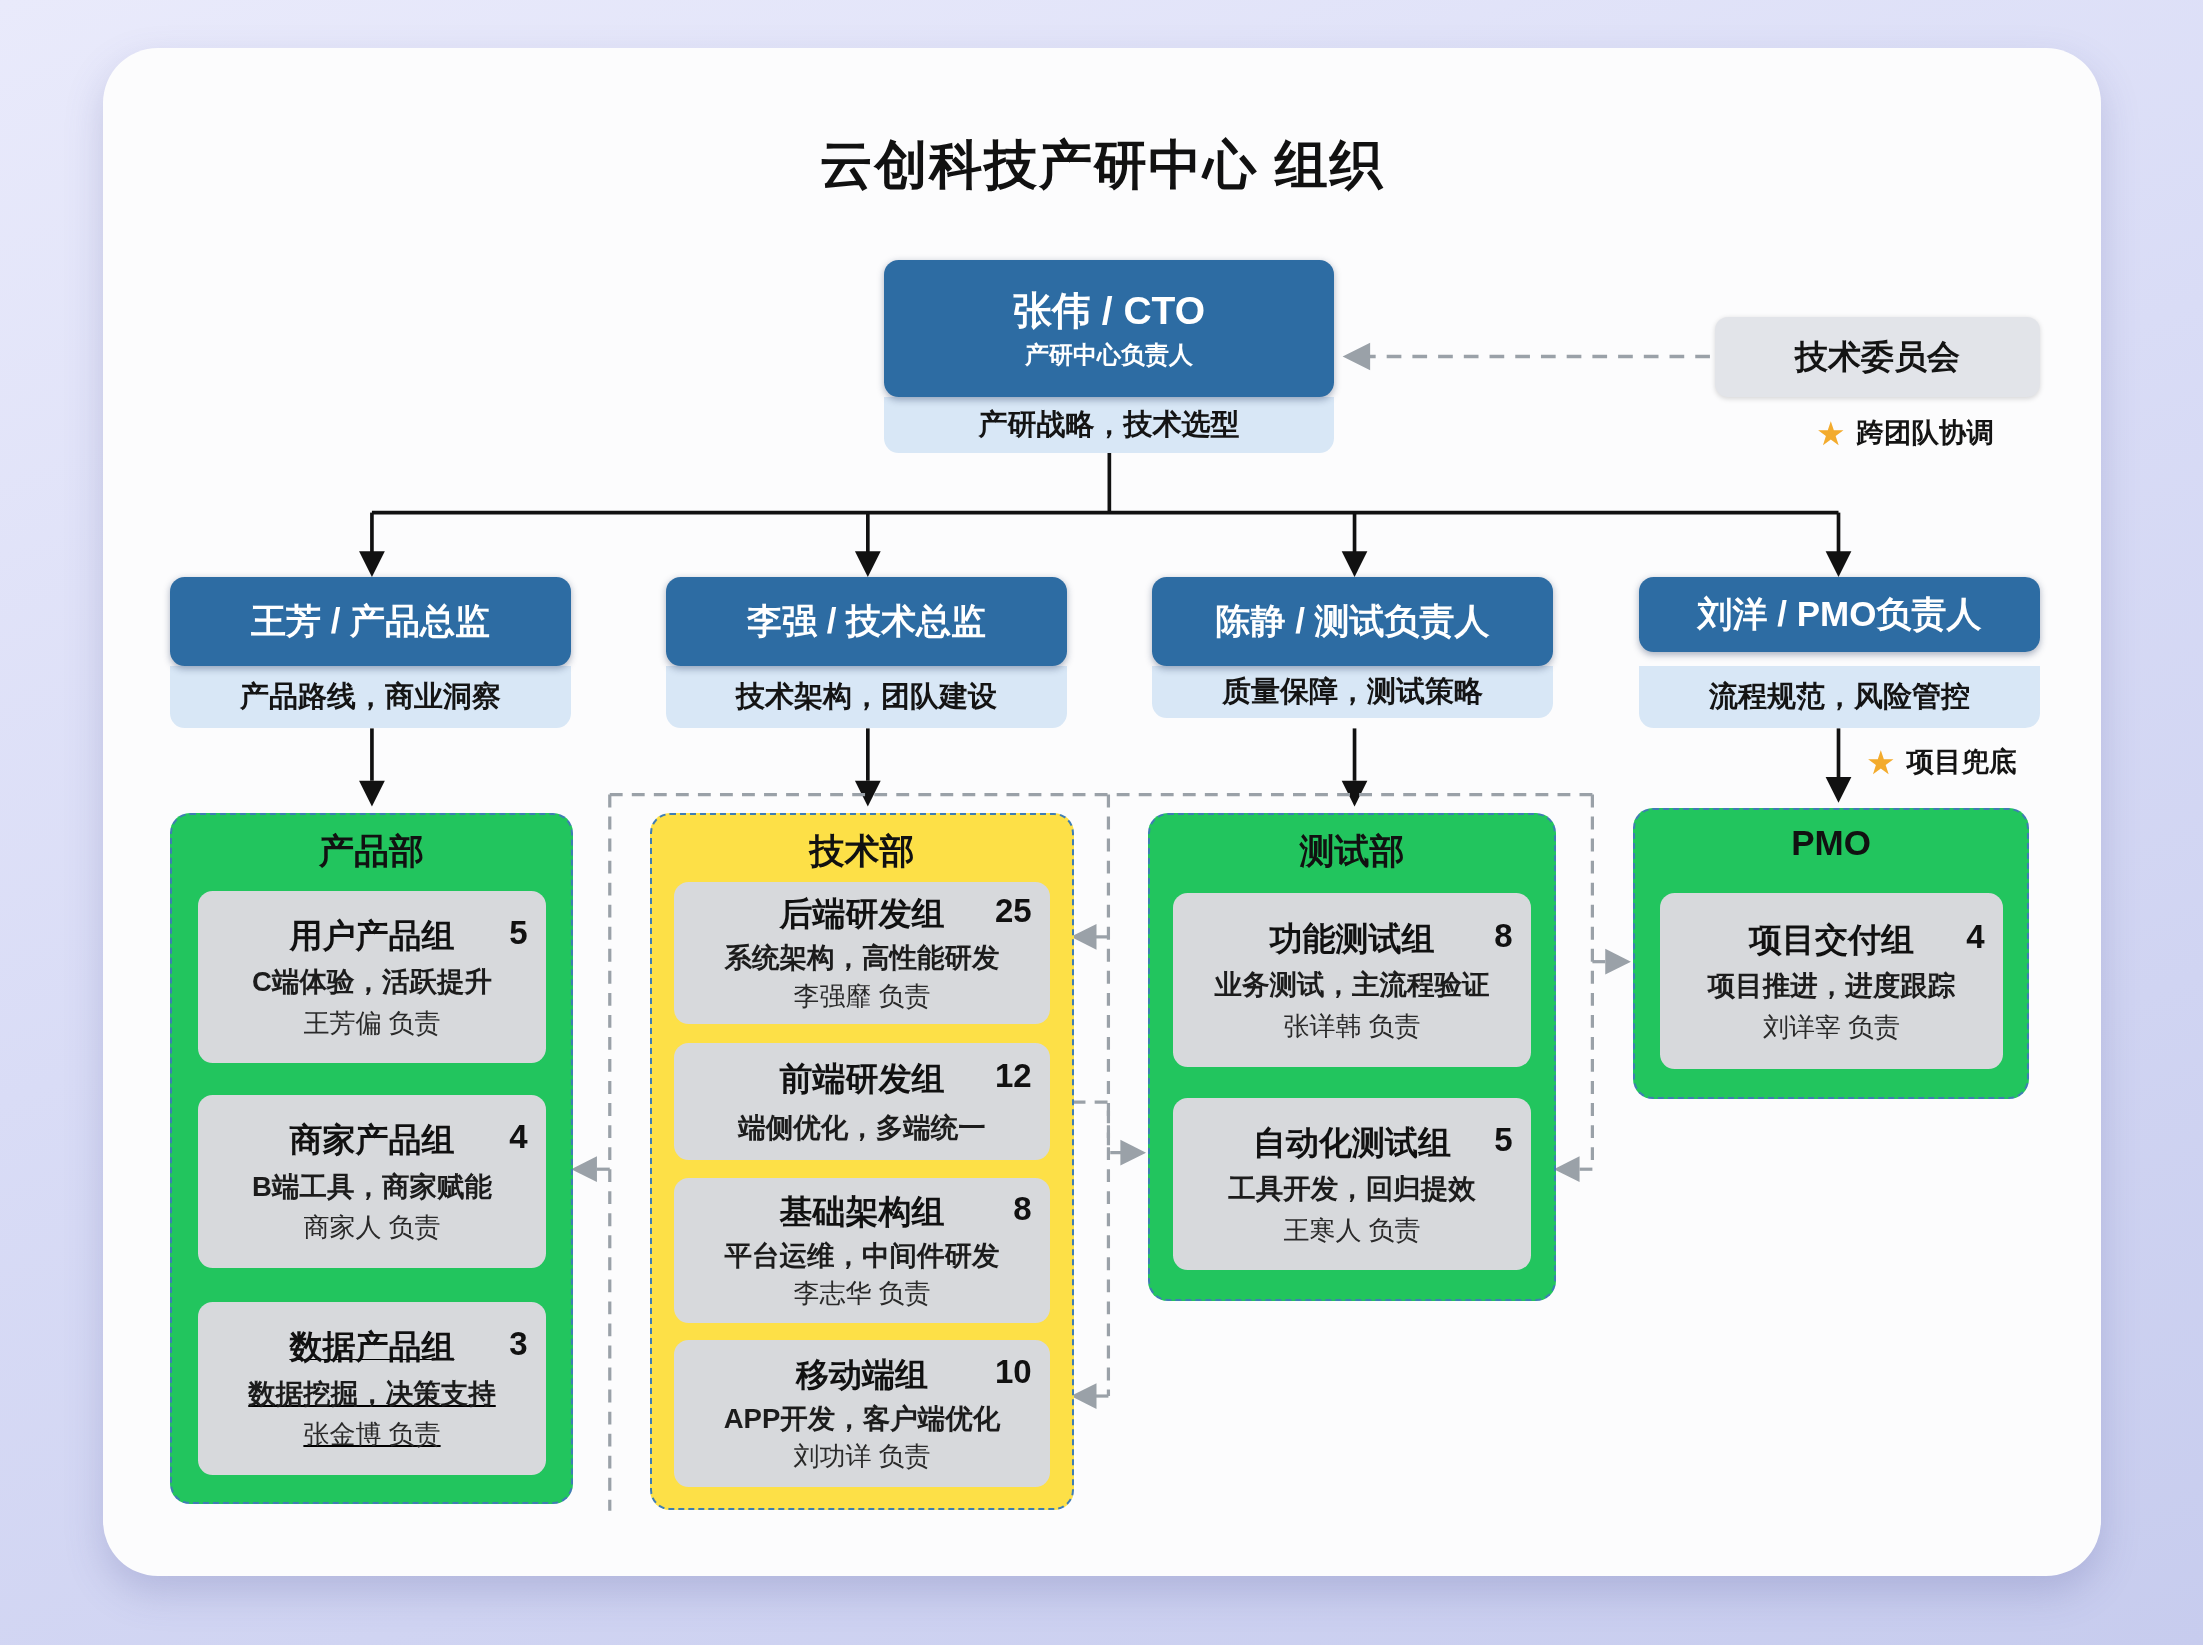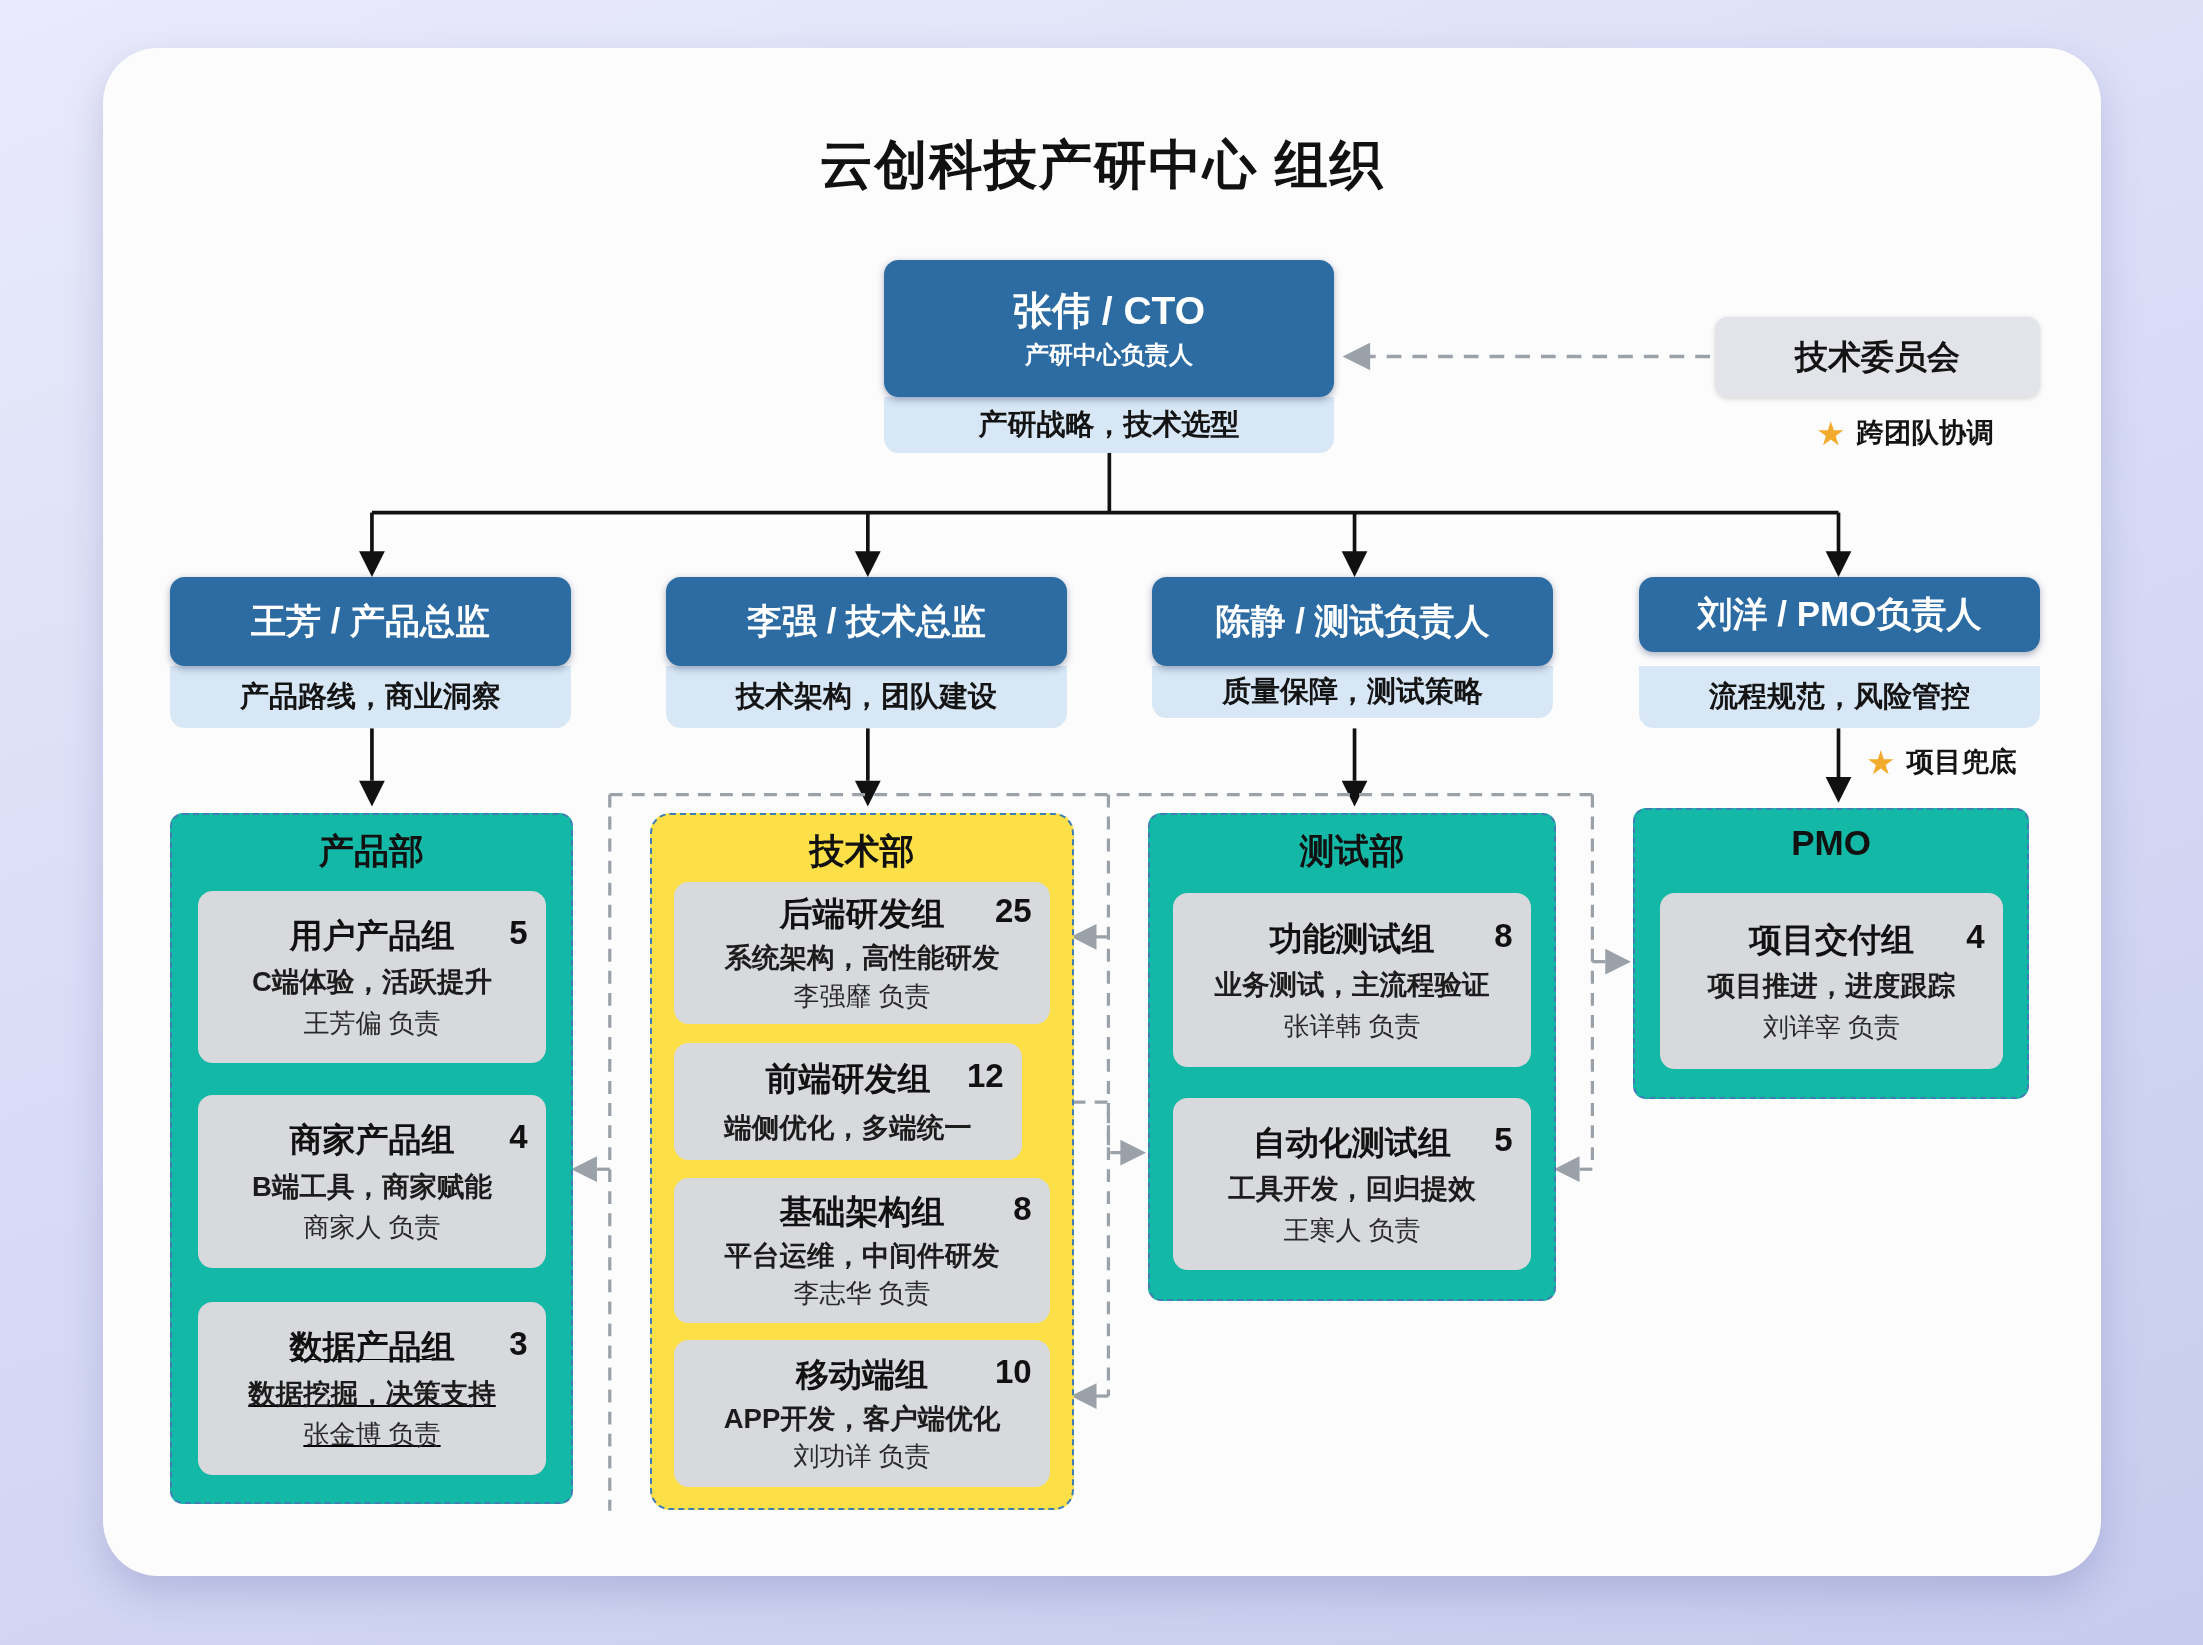--- a/index.html
+++ b/index.html
@@ -39,21 +39,21 @@
     font-size:33px;font-weight:bold;color:#141414;box-shadow:0 1.8px 5.5px rgba(0,0,0,.15);
   }
   .starnote{
     position:absolute;display:flex;align-items:center;gap:11px;
     font-size:27.5px;font-weight:bold;color:#141414;
   }
   .star{font-size:33px;color:#f3ab2d;line-height:33px;}
   .dept{
     position:absolute;border:2.8px dashed #3f7db3;border-radius:20px;z-index:2;
   }
-  .dept-cream{background:#14b8a6;border-radius:13px;}
+  .dept-cream{background:#22c55e;}
   .dept-mint{background:#fde047;}
   .dept-title{
     position:absolute;left:0;top:13px;width:100%;text-align:center;
     font-size:35px;font-weight:bold;color:#111;
   }
   .grp{
     position:absolute;background:#d7d9dc;border-radius:14.7px;
     display:flex;flex-direction:column;justify-content:center;align-items:center;
     gap:5.5px;padding:3.7px 0;box-sizing:border-box;z-index:3;
   }
@@ -181,21 +181,21 @@
     </div>
   </div>
 
   <div class="dept dept-mint" style="left:650px;top:813px;width:420px;height:693px;">
     <div class="dept-title">技术部</div>
     <div class="grp" style="left:22px;top:67px;width:376px;height:142px;gap:2.8px;">
       <div class="grp-titlerow"><span class="grp-title">后端研发组</span><span class="grp-count">25</span></div>
       <div class="grp-desc">系统架构，高性能研发</div>
       <div class="grp-leader">李强靡 负责</div>
     </div>
-    <div class="grp" style="left:22px;top:228px;width:348px;height:117px;gap:7.3px;">
+    <div class="grp" style="left:22px;top:228px;width:376px;height:117px;gap:7.3px;">
       <div class="grp-titlerow"><span class="grp-title">前端研发组</span><span class="grp-count">12</span></div>
       <div class="grp-desc">端侧优化，多端统一</div>
 
     </div>
     <div class="grp" style="left:22px;top:363px;width:376px;height:145px;gap:2.8px;">
       <div class="grp-titlerow"><span class="grp-title">基础架构组</span><span class="grp-count">8</span></div>
       <div class="grp-desc">平台运维，中间件研发</div>
       <div class="grp-leader">李志华 负责</div>
     </div>
     <div class="grp" style="left:22px;top:525px;width:376px;height:147px;gap:2.8px;">

